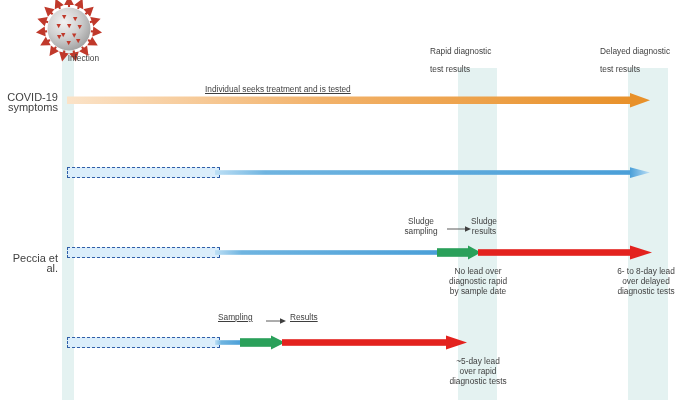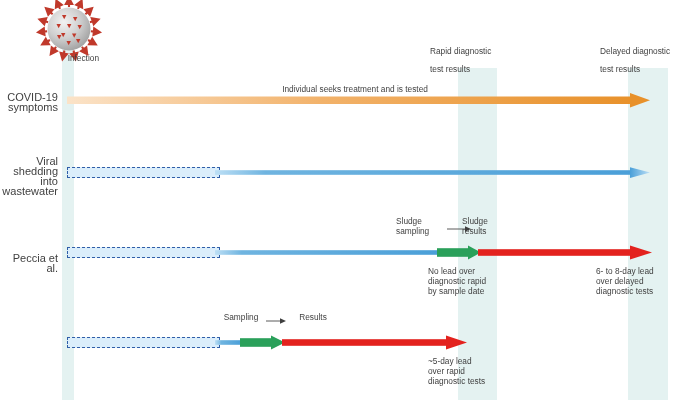--- a/index.html
+++ b/index.html
@@ -36,22 +36,22 @@
   }
 
   
   .annot{
     position:absolute;
     font-size:8.3px;
     line-height:10px;
     color:#3f3f3f;
     white-space:pre-line;
   }
-  .annot.center{text-align:left;}
-  .annot.left{text-align:center;}
+  .annot.center{text-align:center;}
+  .annot.left{text-align:left;text-decoration:underline;}
 
   
   .infcap{
     position:absolute;
     text-align:right;
     font-size:8.3px;
     color:#3f3f3f;
   }
   .dashbox{
     position:absolute;
@@ -156,22 +156,20 @@
       <linearGradient id="oggrad" x1="0" y1="0" x2="1" y2="0">
         <stop offset="0%" stop-color="#fbe3c8"></stop>
         <stop offset="45%" stop-color="#f2b26a"></stop>
         <stop offset="100%" stop-color="#e8912a"></stop>
       </linearGradient>
     </defs>
     <rect x="5" y="6.5" width="567" height="7.5" fill="url(#oggrad)"></rect>
     <path d="M568,3 L588,10.2 L568,17.5 Z" fill="#e8912a"></path>
   </svg>
 
-  <div class="rowlabel" style="left:0px;top:156px;width:58px;">Viral shedding
-into wastewater</div>
   <div class="dashbox" style="left:67px;top:167px;width:153px;height:11px;"></div>
   <svg style="left:215px;top:166px;" width="450" height="16" viewBox="0 0 450 16">
     <defs>
       <linearGradient id="blgrad2" x1="0" y1="0" x2="1" y2="0">
         <stop offset="0%" stop-color="#bcdff5"></stop>
         <stop offset="12%" stop-color="#6fb4e0"></stop>
         <stop offset="100%" stop-color="#4a9fd8"></stop>
       </linearGradient>
       <linearGradient id="blhead2" x1="0" y1="0" x2="1" y2="0">
         <stop offset="0%" stop-color="#4a9fd8"></stop>

